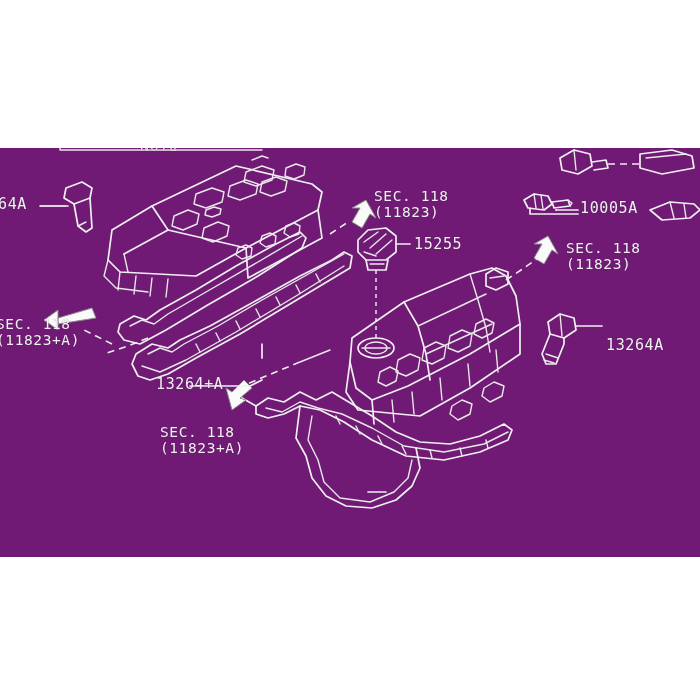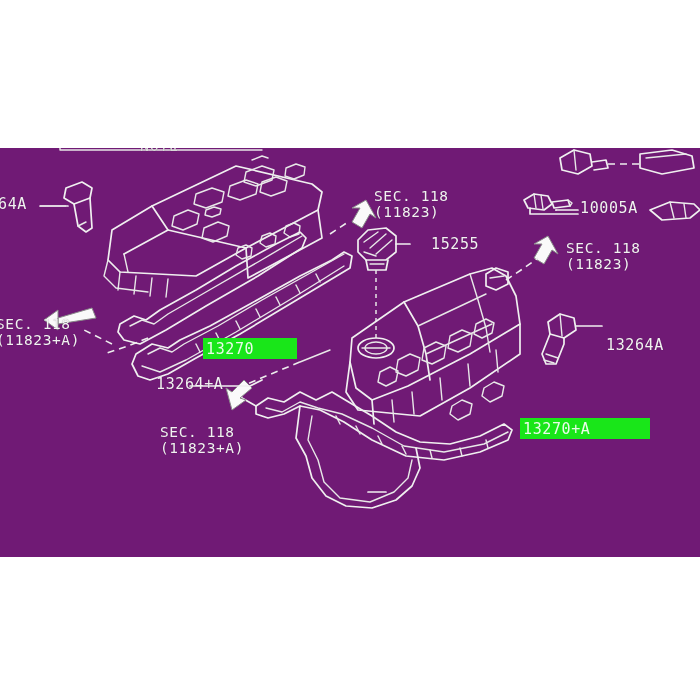--- a/index.html
+++ b/index.html
@@ -245,39 +245,33 @@
       <line class="ln" x1="368" y1="344" x2="386" y2="344"></line>
     </svg>
 
     <div class="lbl" style="left:-2px;  top:48px;">64A</div>
 
     <div class="lbl sec" style="left:374px; top:40px;">SEC. 118
 (11823)</div>
 
     <div class="lbl" style="left:580px; top:52px;">10005A</div>
 
-    <div class="lbl" style="left:414px; top:88px;margin-left:17px;">15255</div>
+    <div class="lbl" style="left:414px; top:88px;">15255</div>
 
     <div class="lbl sec" style="left:566px; top:92px;">SEC. 118
 (11823)</div>
 
     <div class="lbl sec" style="left:-4px; top:168px;">SEC. 118
 (11823+A)</div>
 
     <div class="lbl" style="left:606px; top:170px;margin-top:19px;">13264A</div>
 
     <div class="lbl" style="left:112px; top:228px;margin-left:44px;">13264+A</div>
 
     <div class="lbl sec" style="left:160px; top:276px;">SEC. 118
 (11823+A)</div>
 
     <div class="lbl" style="left:140px; top:-10px; color:#d8d8d8;">NOTE</div>
 
-    <div class="chip" style="left:203px; top:190px; width:94px; height:21px;">
-      <span>13270</span>
-    </div>
-
-    <div class="chip" style="left:520px; top:270px; width:130px; height:21px;">
-      <span>13270+A</span>
-    </div>
+
 
   </div>
 </div>
 
 </body></html>

